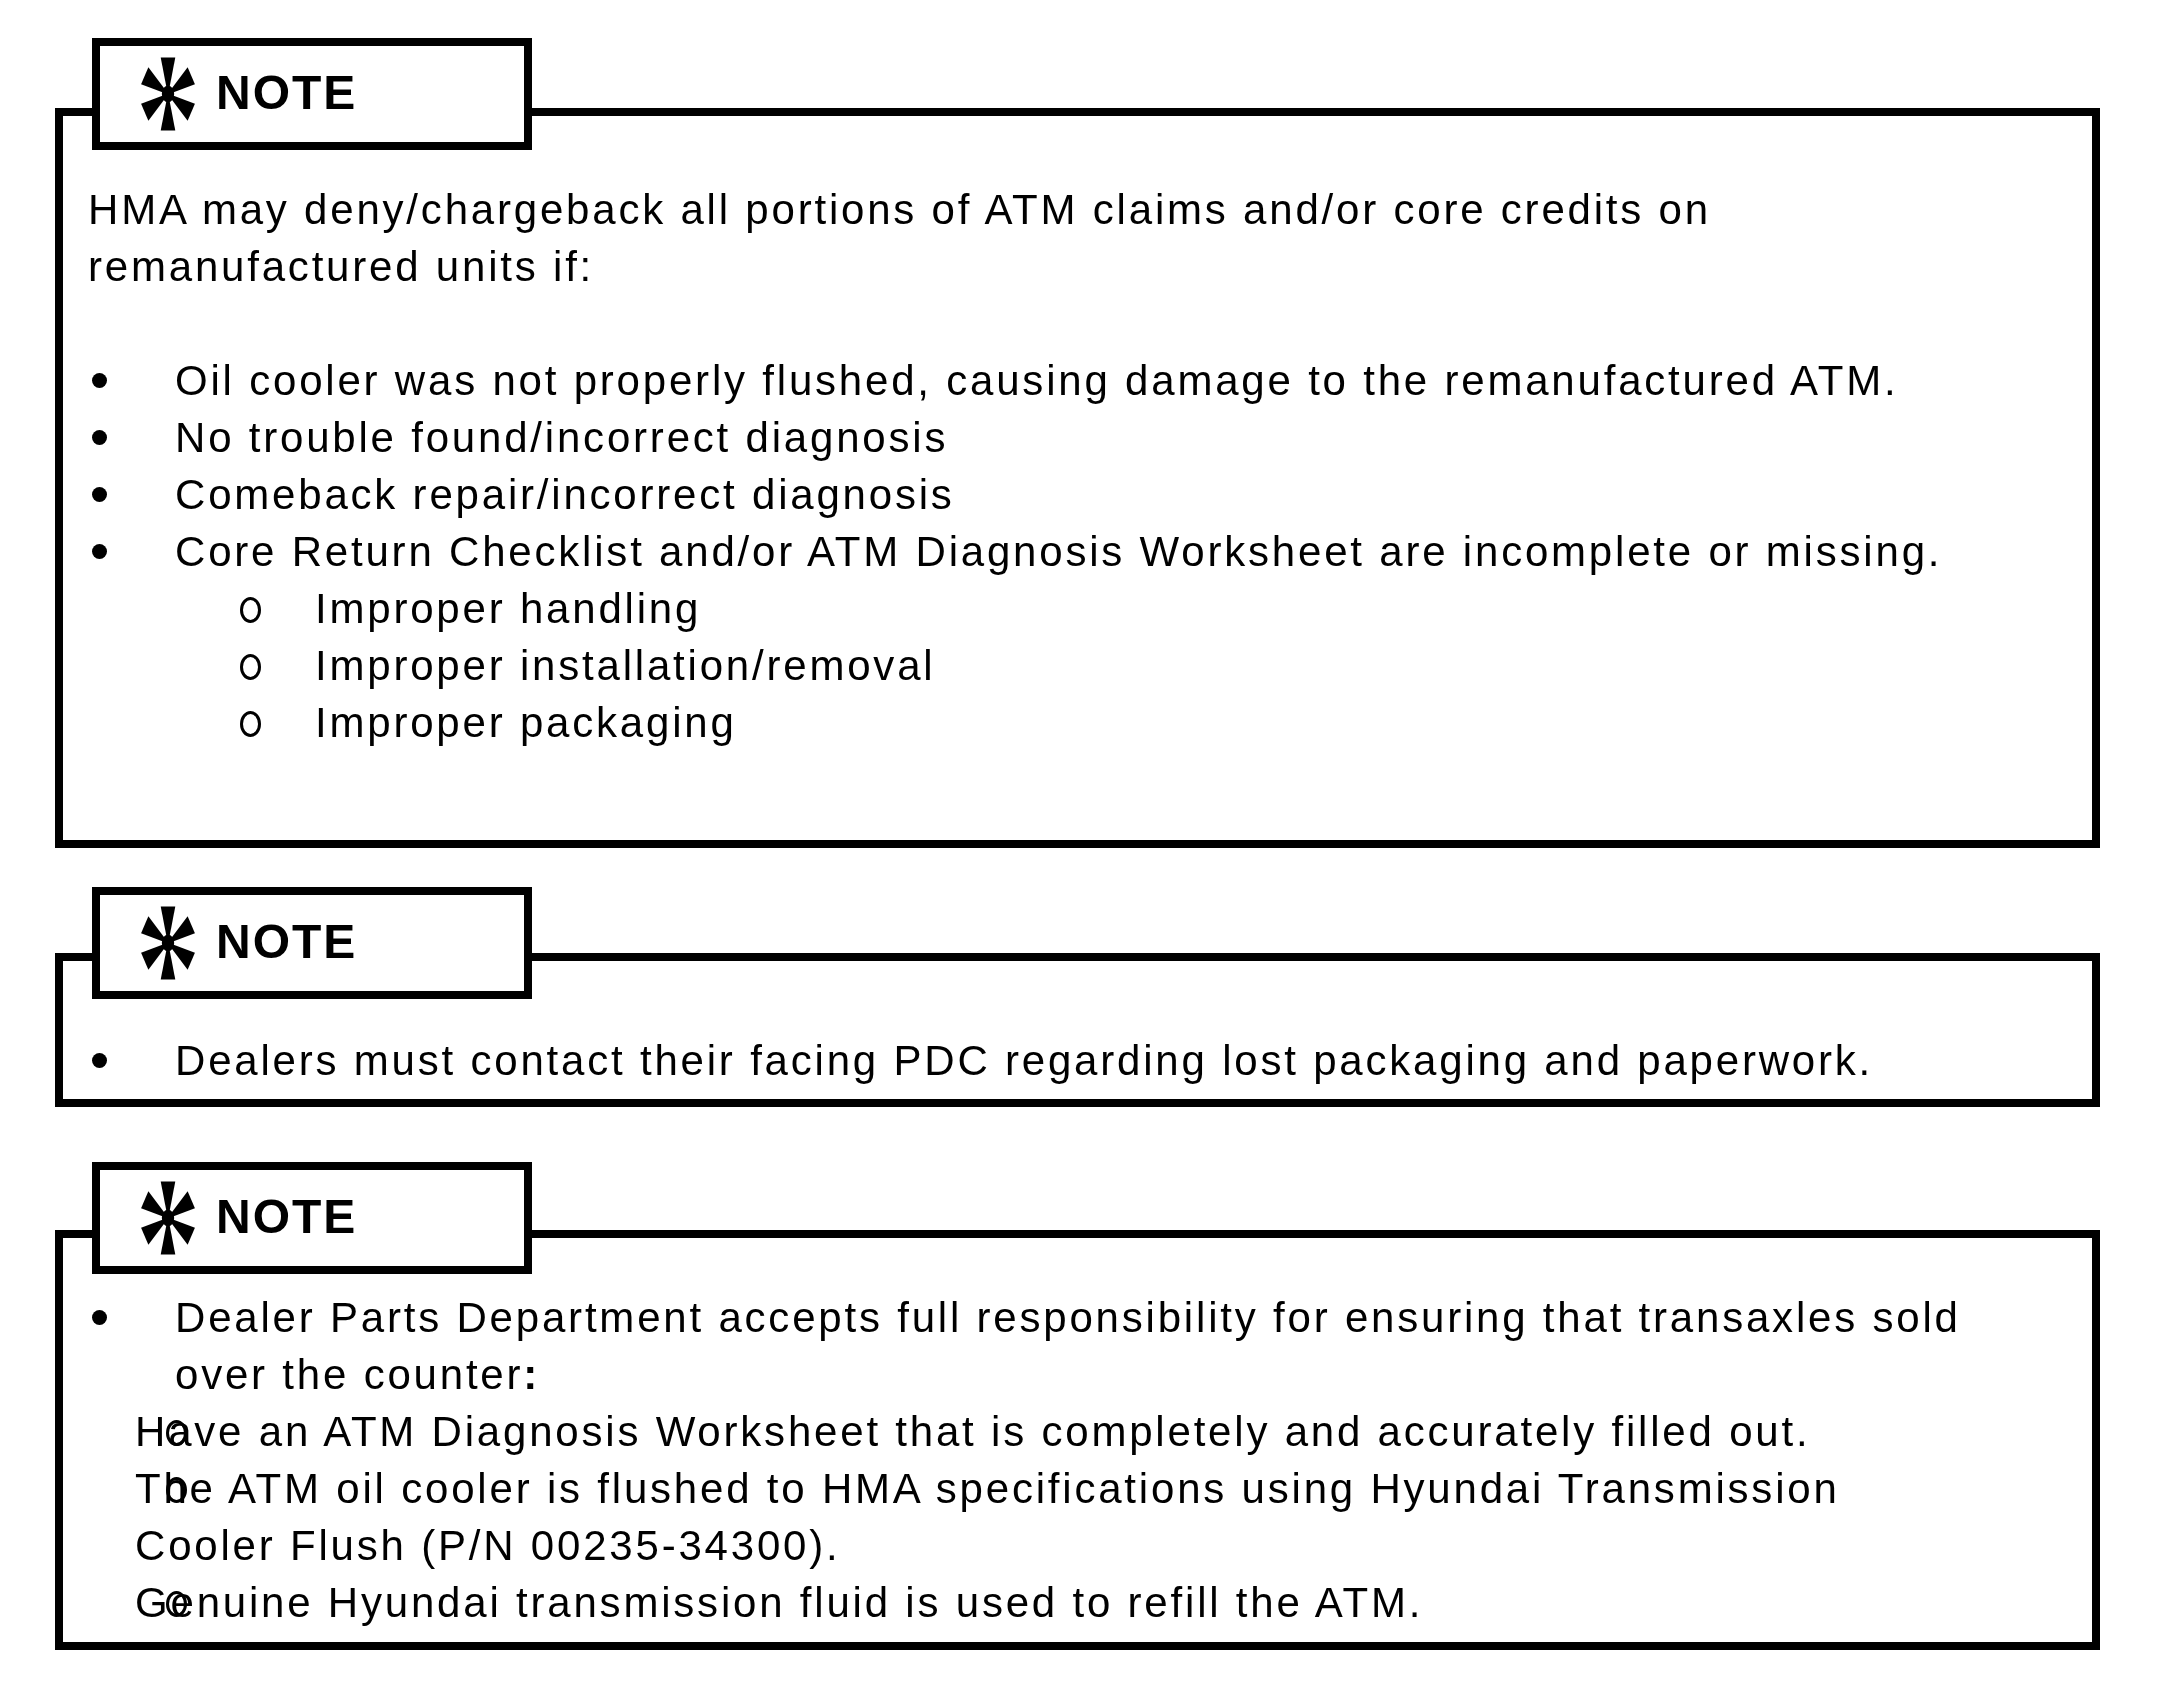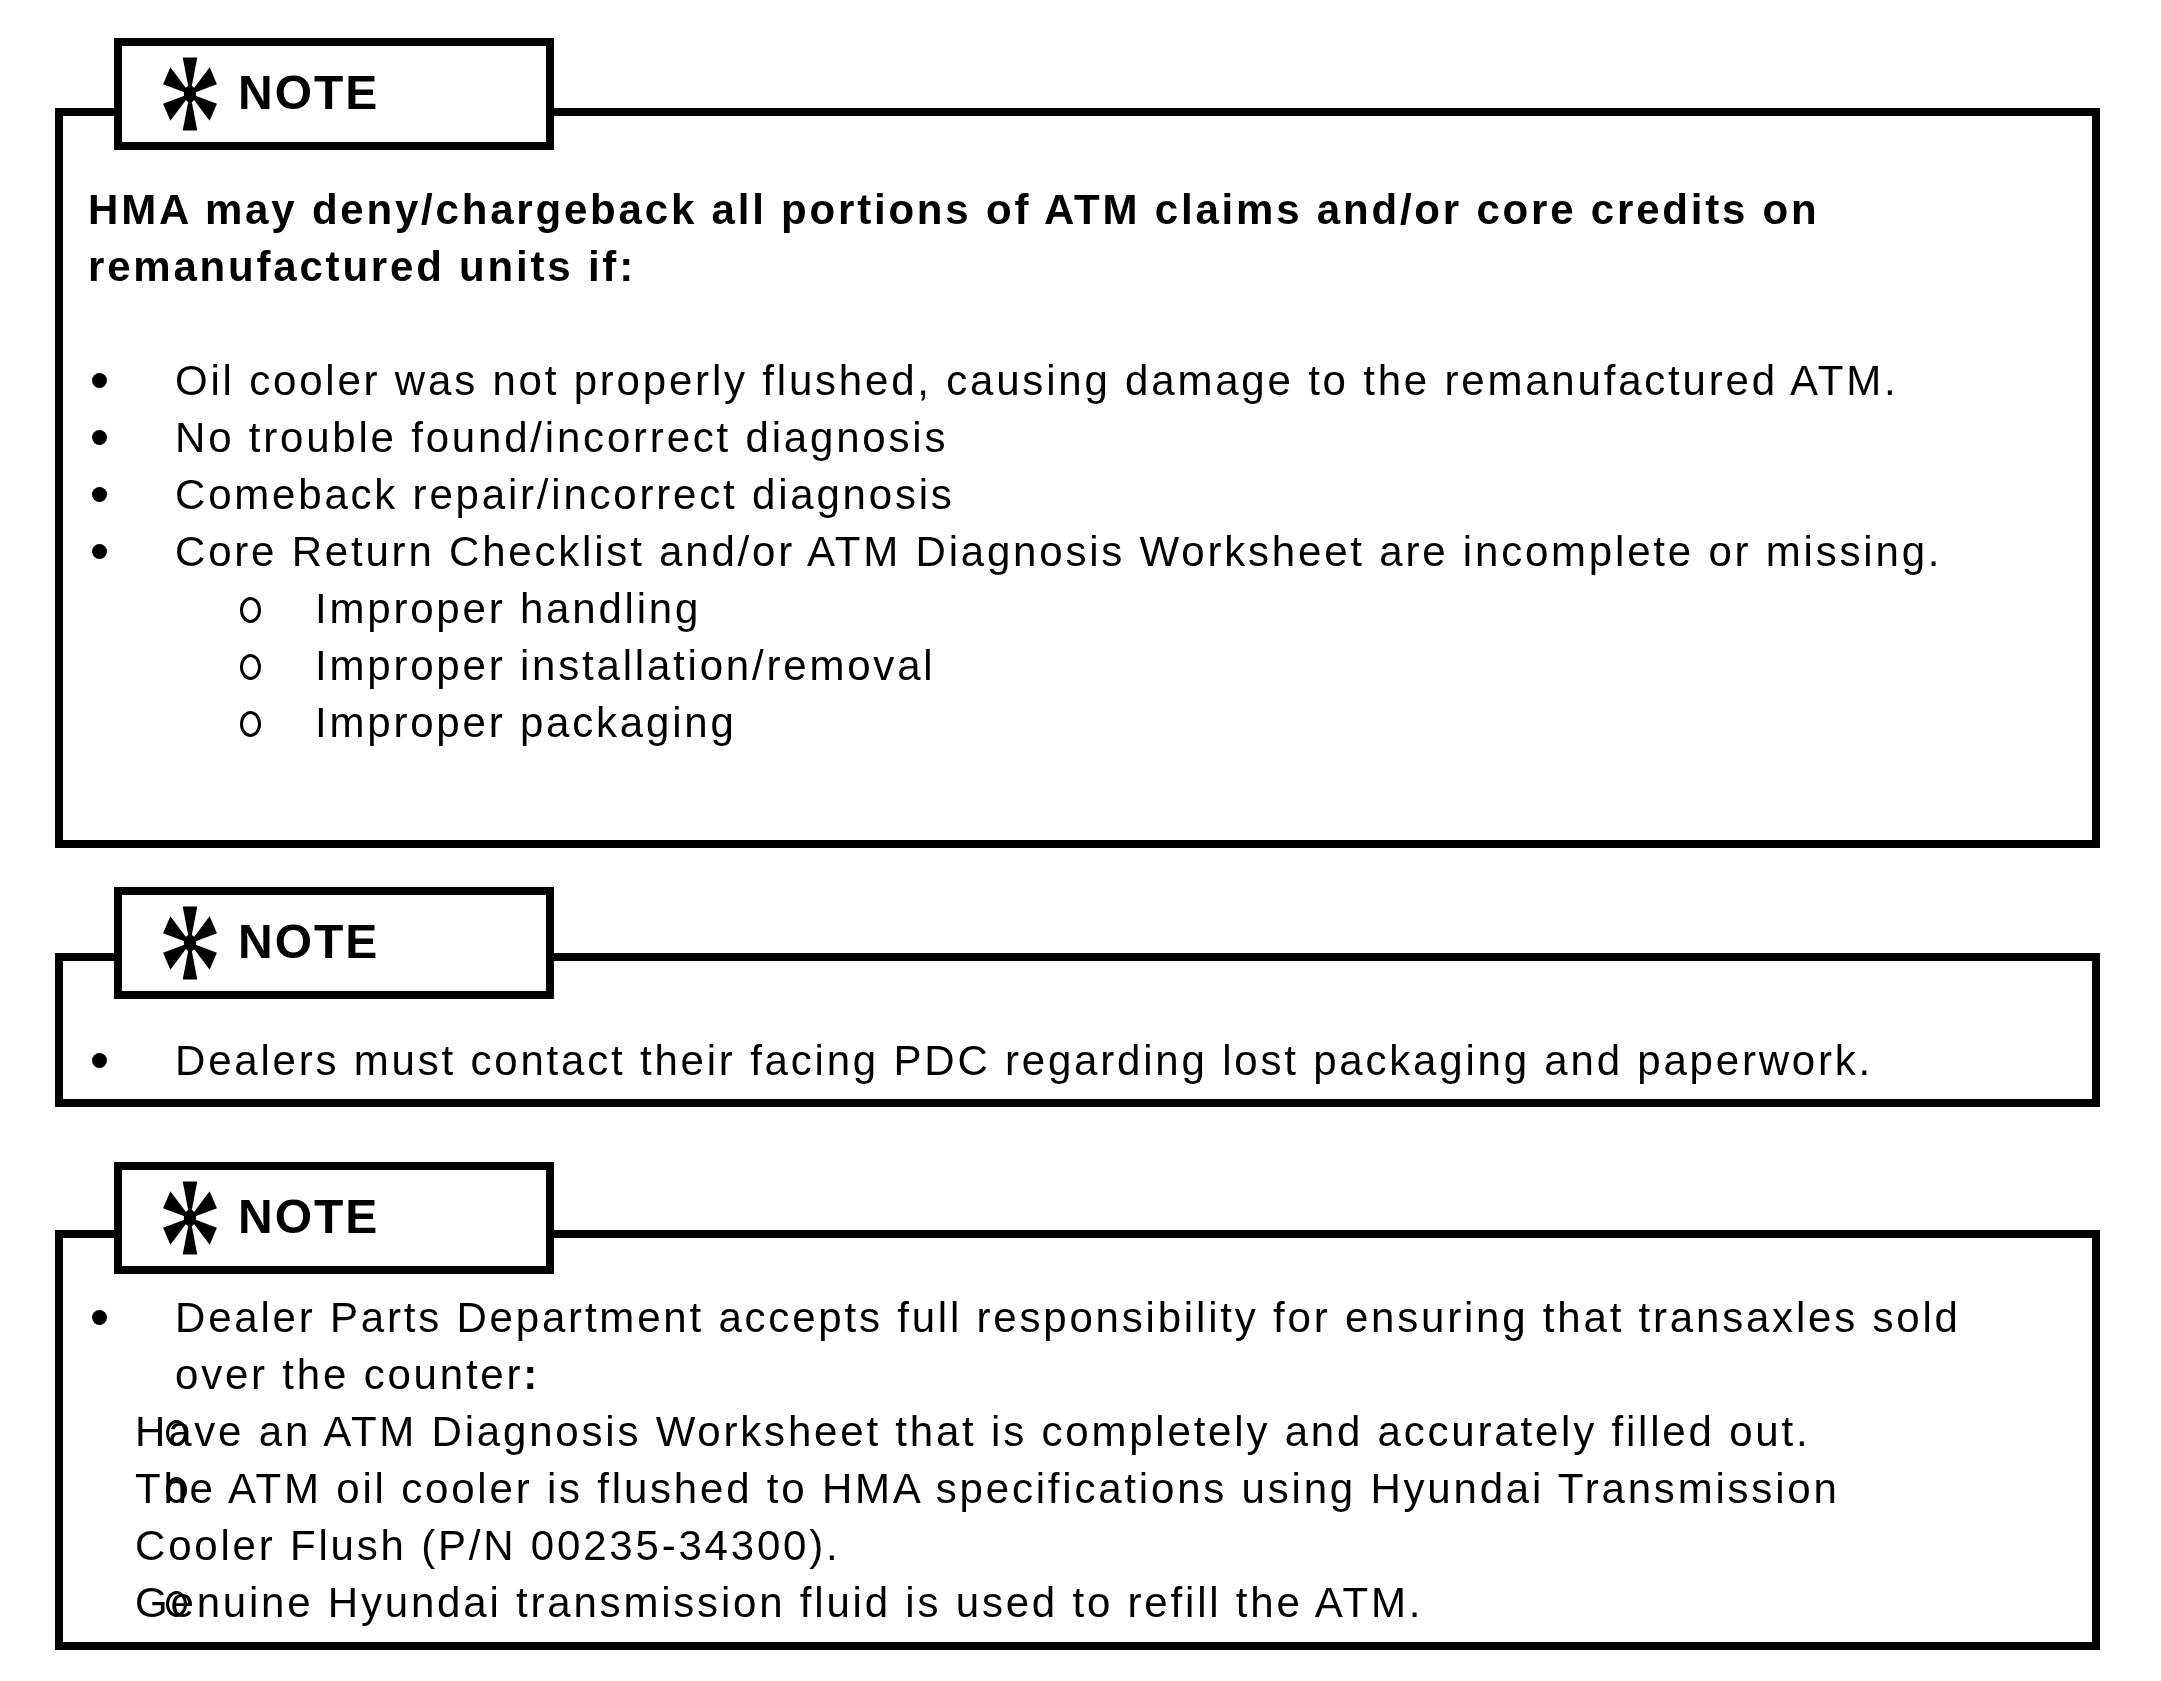--- a/index.html
+++ b/index.html
@@ -31,39 +31,37 @@
   .tab {
     position: absolute;
     width: 440px;
     height: 112px;
     border: 8px solid #000000;
     background: #ffffff;
     display: flex;
     align-items: center;
     padding-left: 40px;
     gap: 20px;
-    margin-left: 22px;
   }
   #note1 .tab { top: -78px; left: 29px; }
   #note2 .tab { top: -74px; left: 29px; }
   #note3 .tab { top: -76px; left: 29px; }
 
   .star-svg { width: 56px; height: 76px; flex: 0 0 auto; color: #000; }
   .tab-label {
     font-weight: bold;
     font-size: 48px;
     letter-spacing: 2px;
     line-height: 1;
     padding-bottom: 2px;
   }
 
   .intro {
     margin: 0 0 57px 25px;
     white-space: pre;
-    font-weight: bold;
   }
 
   .li { position: relative; padding-left: 112px; white-space: pre; }
   .li .dot {
     position: absolute;
     left: 29px; top: 21px;
     width: 15px; height: 15px;
     border-radius: 50%;
     background: #000000;
   }

